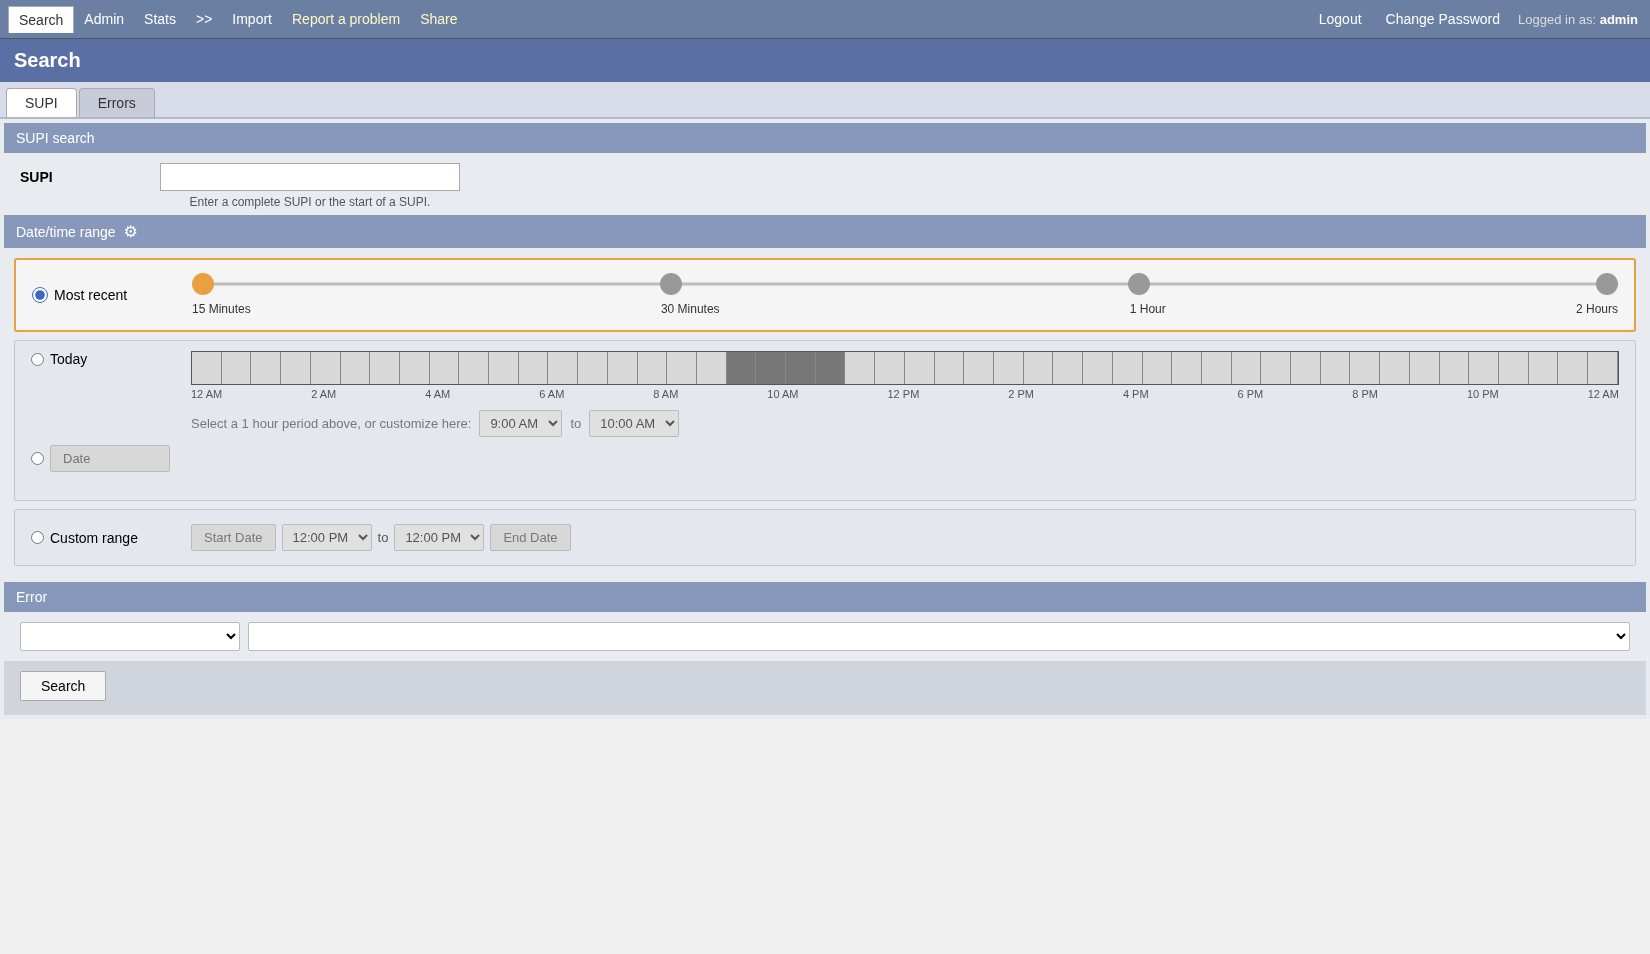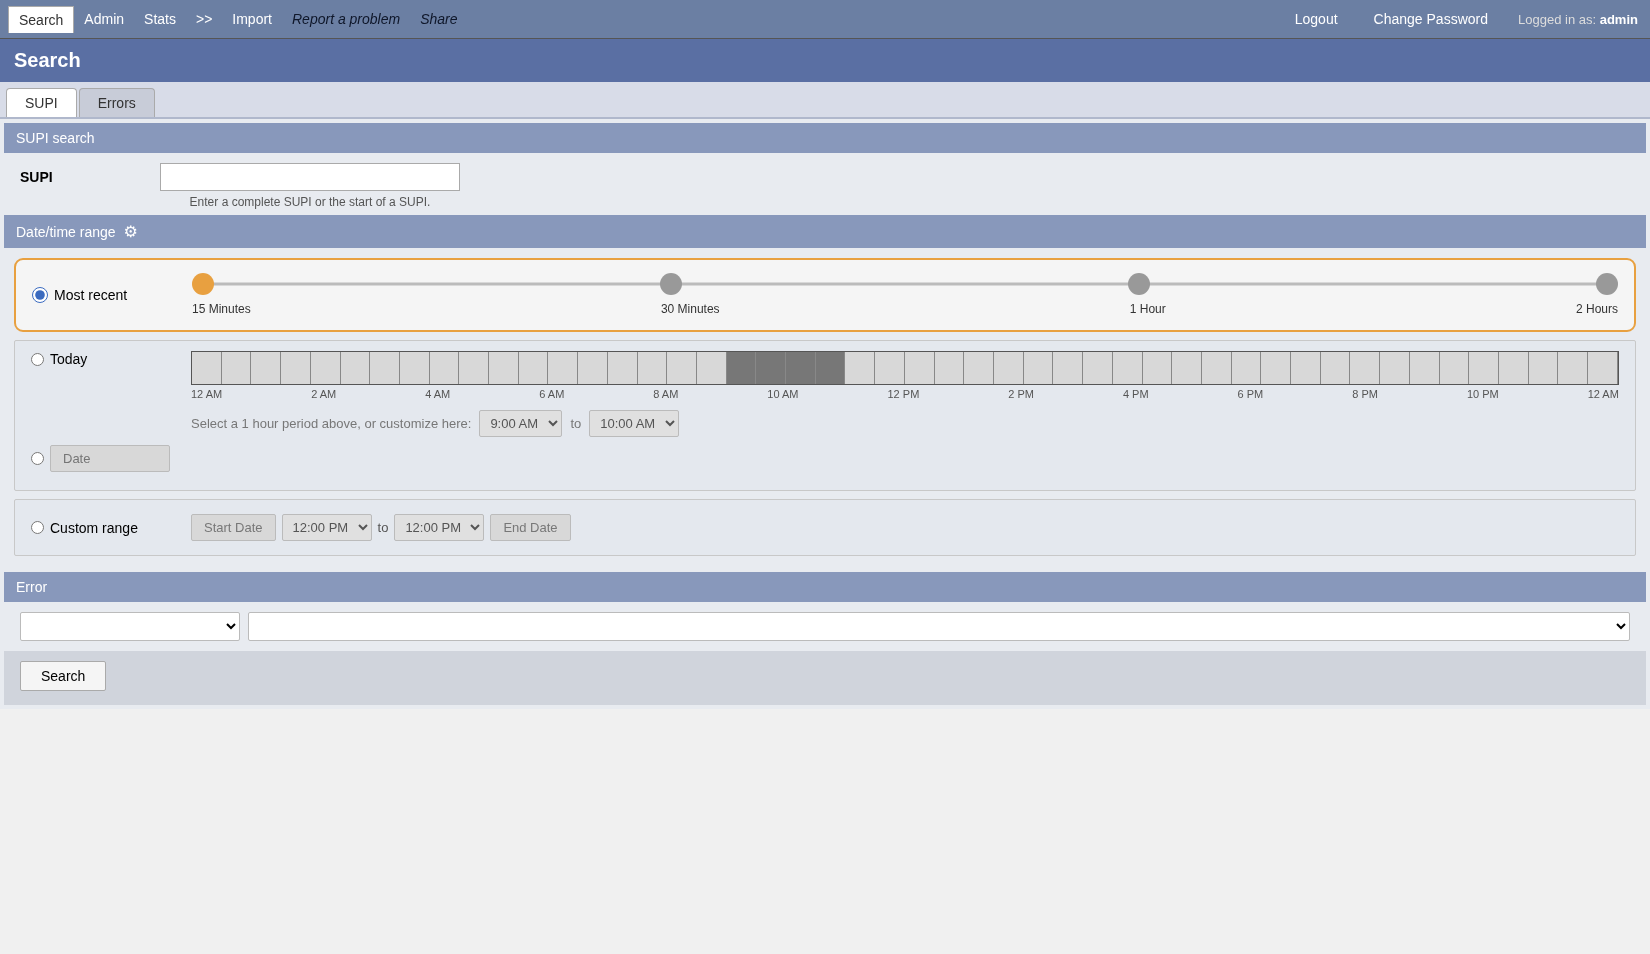--- a/index.html
+++ b/index.html
@@ -23,28 +23,27 @@
       white-space: nowrap;
     }
     .top-nav .nav-item.active {
       background: #fff;
       color: #333;
       border: 1px solid #aaa;
       border-bottom: none;
       padding: 5px 10px;
     }
     .top-nav .nav-item.inactive {
-      color: #0f172a;
-      font-style: italic;
+      color: #fef9c3;
     }
     .top-nav .right-nav {
       margin-left: auto;
       display: flex;
       align-items: center;
-      gap: 16px;
+      gap: 4px;
     }
     .top-nav .right-nav .nav-item {
       color: #fff;
     }
     .top-nav .right-nav .logged-in {
       color: #ddd;
       font-size: 13px;
       padding: 6px 4px;
     }
     .top-nav .right-nav .logged-in strong {
@@ -146,21 +145,21 @@
     }
 
     
     .most-recent-row {
       display: flex;
       align-items: center;
       border: 2px solid #e8a040;
       background: #f5f5f5;
       margin: 10px 10px 0 10px;
       padding: 14px 16px;
-      border-radius: 9px;
+      border-radius: 3px;
     }
     .radio-label {
       display: flex;
       align-items: center;
       gap: 6px;
       width: 160px;
       font-size: 14px;
       cursor: pointer;
     }
     .radio-label input[type="radio"] {
@@ -223,21 +222,21 @@
       border: 1px solid #c8c8c8;
       padding: 10px 16px;
       border-radius: 2px;
     }
     .date-option-item {
       display: flex;
       align-items: flex-start;
       margin-bottom: 8px;
     }
     .date-option-item:last-child {
-      margin-bottom: 8px;
+      margin-bottom: 18px;
     }
     .date-radio-col {
       width: 160px;
       display: flex;
       align-items: center;
       gap: 6px;
       font-size: 14px;
     }
     .date-content-col {
       flex: 1;

